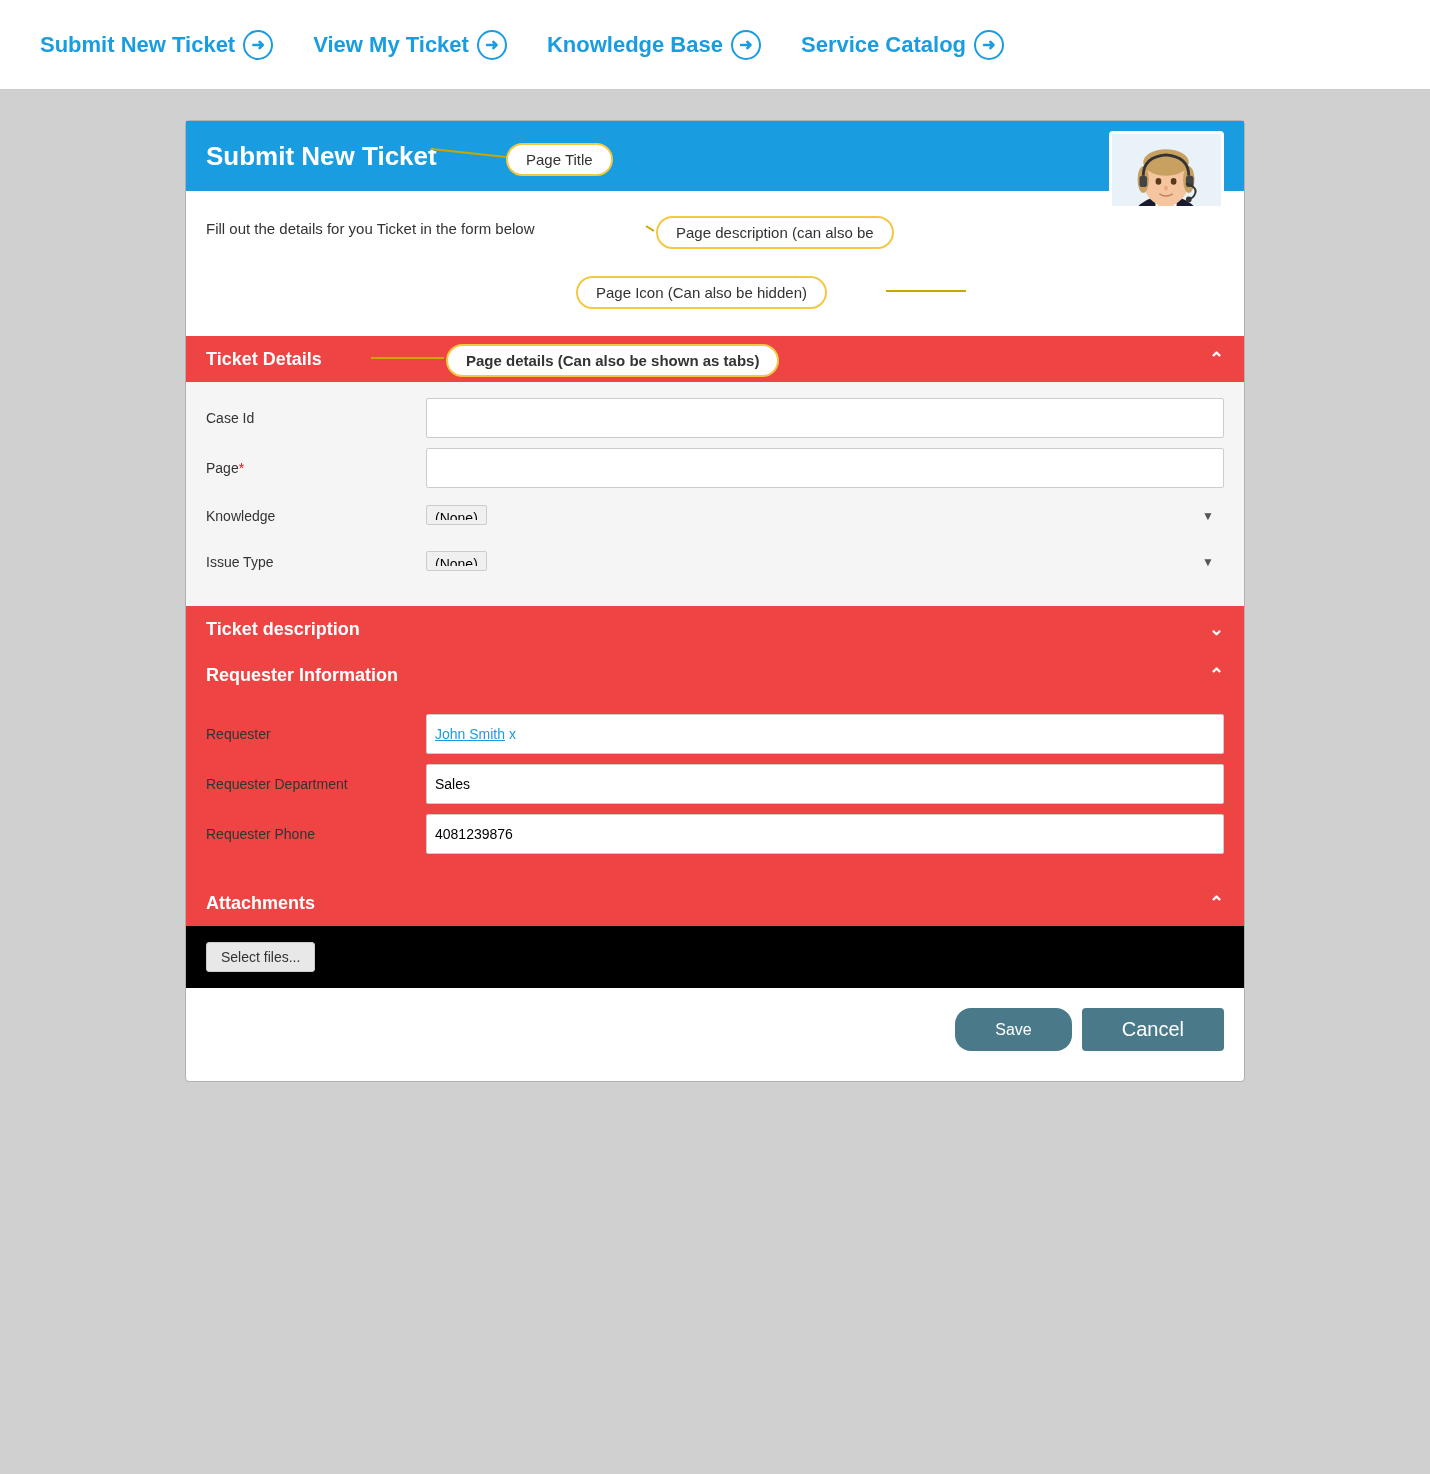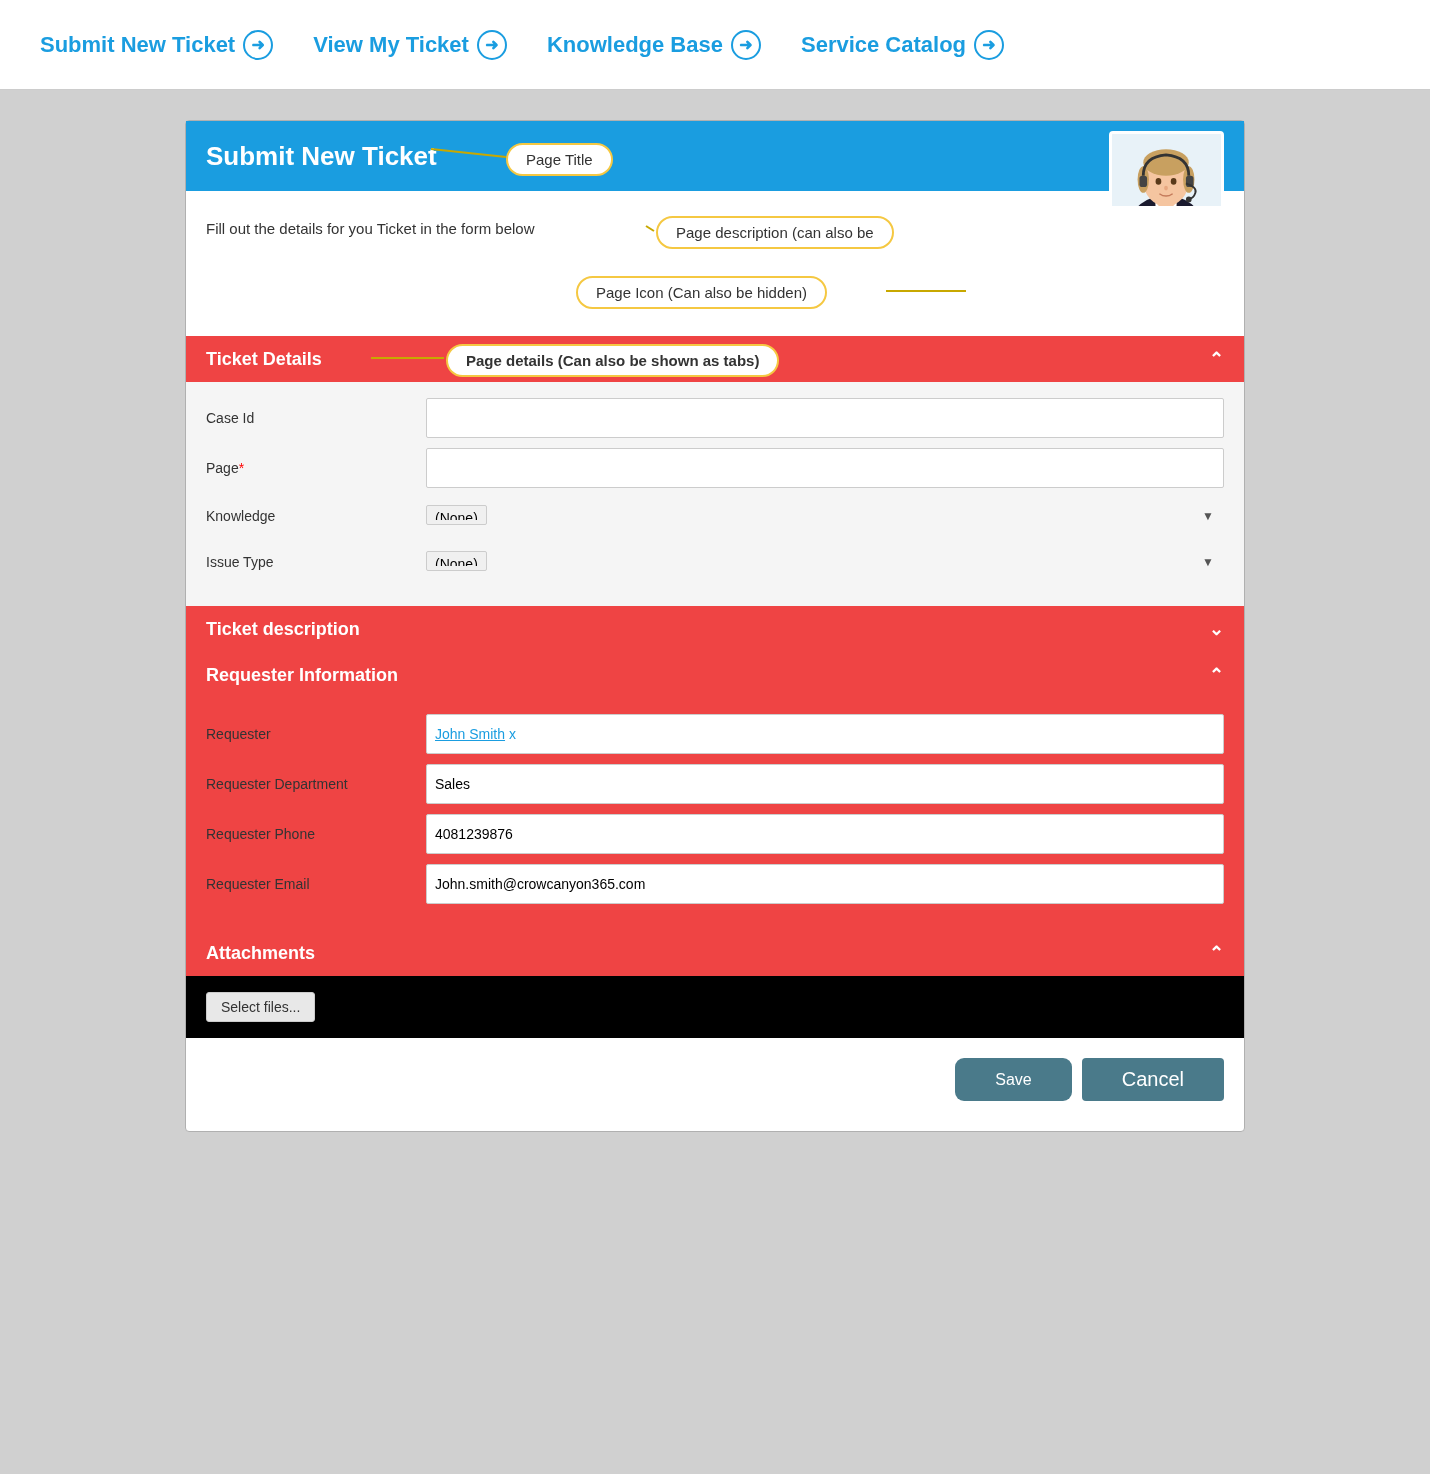--- a/index.html
+++ b/index.html
@@ -227,21 +227,21 @@
       display: flex;
       justify-content: flex-end;
       gap: 10px;
       padding: 20px 20px 0 20px;
       background: #fff;
     }
     .btn-save {
       background: #4a7a8a;
       color: #fff;
       border: none;
-      border-radius: 9px;
+      border-radius: 16px;
       padding: 10px 40px;
       font-size: 16px;
       cursor: pointer;
     }
     .btn-cancel {
       background: #4a7a8a;
       color: #fff;
       border: none;
       border-radius: 4px;
       padding: 10px 40px;
@@ -413,24 +413,20 @@
     <div class="form-row">
       <label class="form-label">Requester Department</label>
       <input class="form-input" type="text" value="Sales" style="">
     </div>
 
     <div class="form-row">
       <label class="form-label">Requester Phone</label>
       <input class="form-input" type="text" value="4081239876" style="">
     </div>
 
-    <div class="form-row">
-      <label class="form-label">Requester Email</label>
-      <input class="form-input" type="text" value="John.smith@crowcanyon365.com" style="">
-    </div>
   </div>
 
   <div class="section-header">
     <span>Attachments</span>
     <span class="section-chevron">⌃</span>
   </div>
 
   <div class="attachments-area">
     <button class="select-files-btn">Select files...</button>
   </div>

